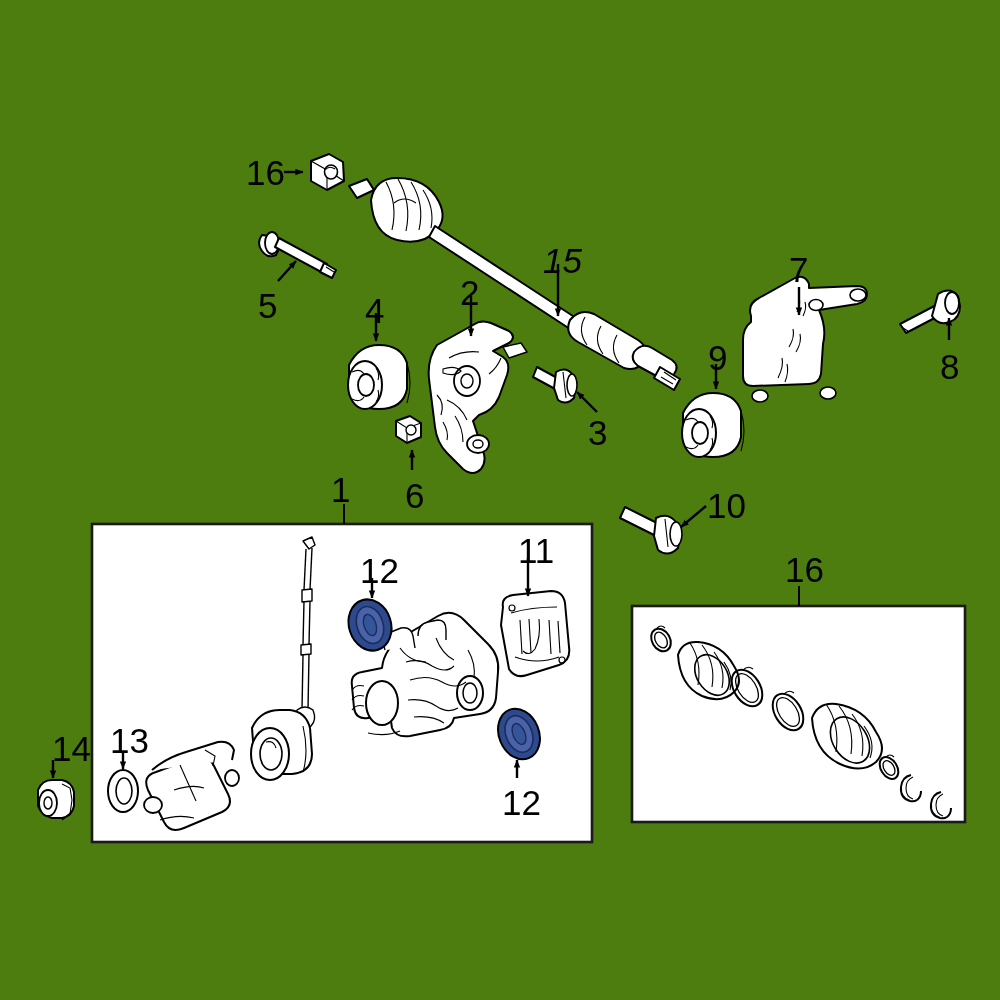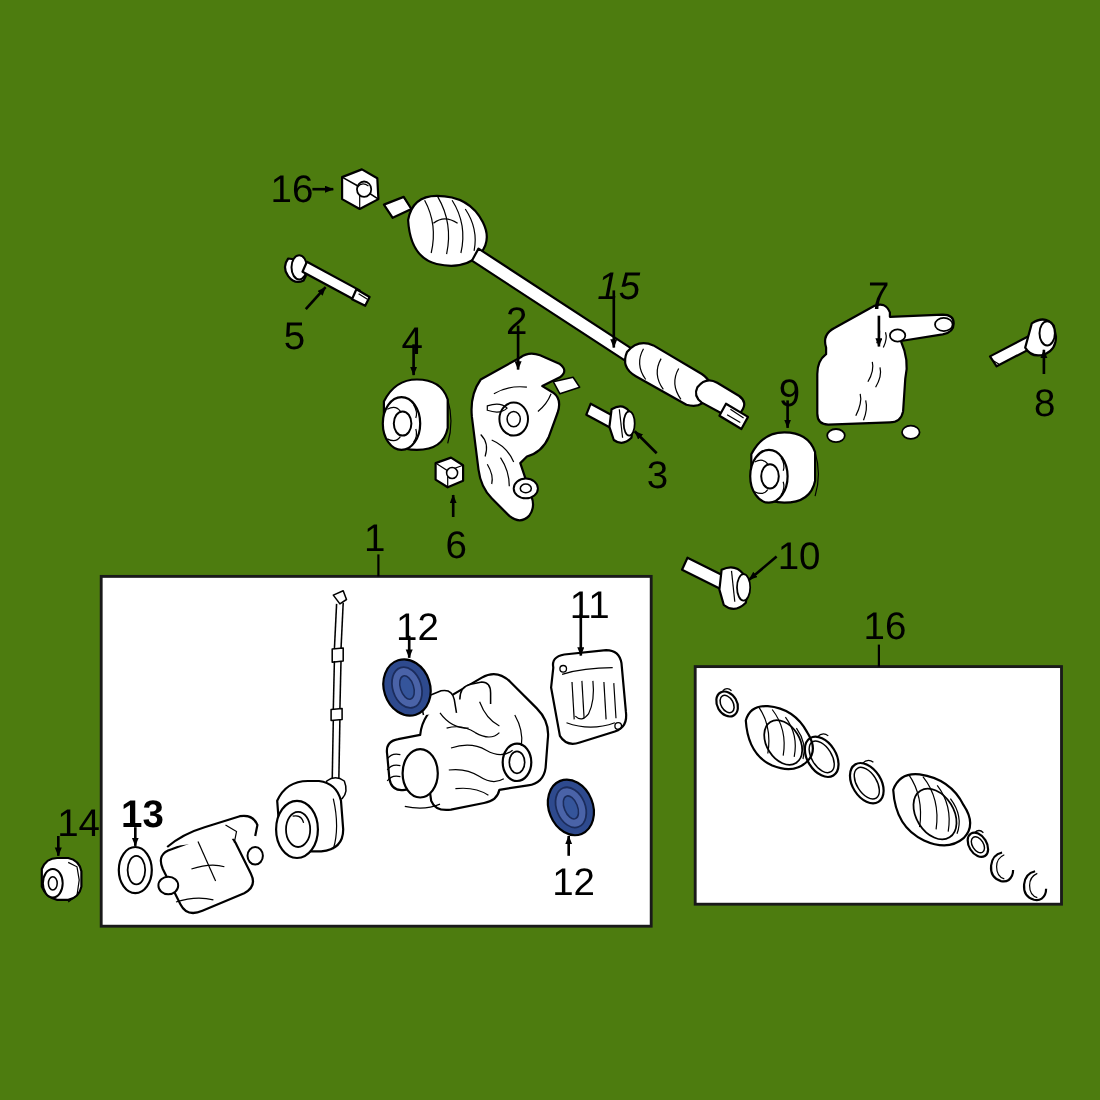--- a/index.html
+++ b/index.html
@@ -341,17 +341,17 @@
   <div class="callout-num" style="left:588px;top:415px;">3</div>
   <div class="callout-num" style="left:405px;top:478px;">6</div>
   <div class="callout-num" style="left:708px;top:340px;">9</div>
   <div class="callout-num" style="left:789px;top:252px;">7</div>
   <div class="callout-num" style="left:940px;top:349px;">8</div>
   <div class="callout-num" style="left:707px;top:488px;">10</div>
   <div class="callout-num" style="left:331px;top:472px;">1</div>
   <div class="callout-num" style="left:360px;top:553px;">12</div>
   <div class="callout-num" style="left:518px;top:533px;">11</div>
   <div class="callout-num" style="left:502px;top:785px;">12</div>
-  <div class="callout-num" style="left:110px;top:723px;font-weight:bold;">13</div>
+  <div class="callout-num" style="left:110px;top:723px;">13</div>
   <div class="callout-num" style="left:52px;top:731px;">14</div>
   <div class="callout-num" style="left:785px;top:552px;">16</div>
 
 </div>
 
 </body></html>

